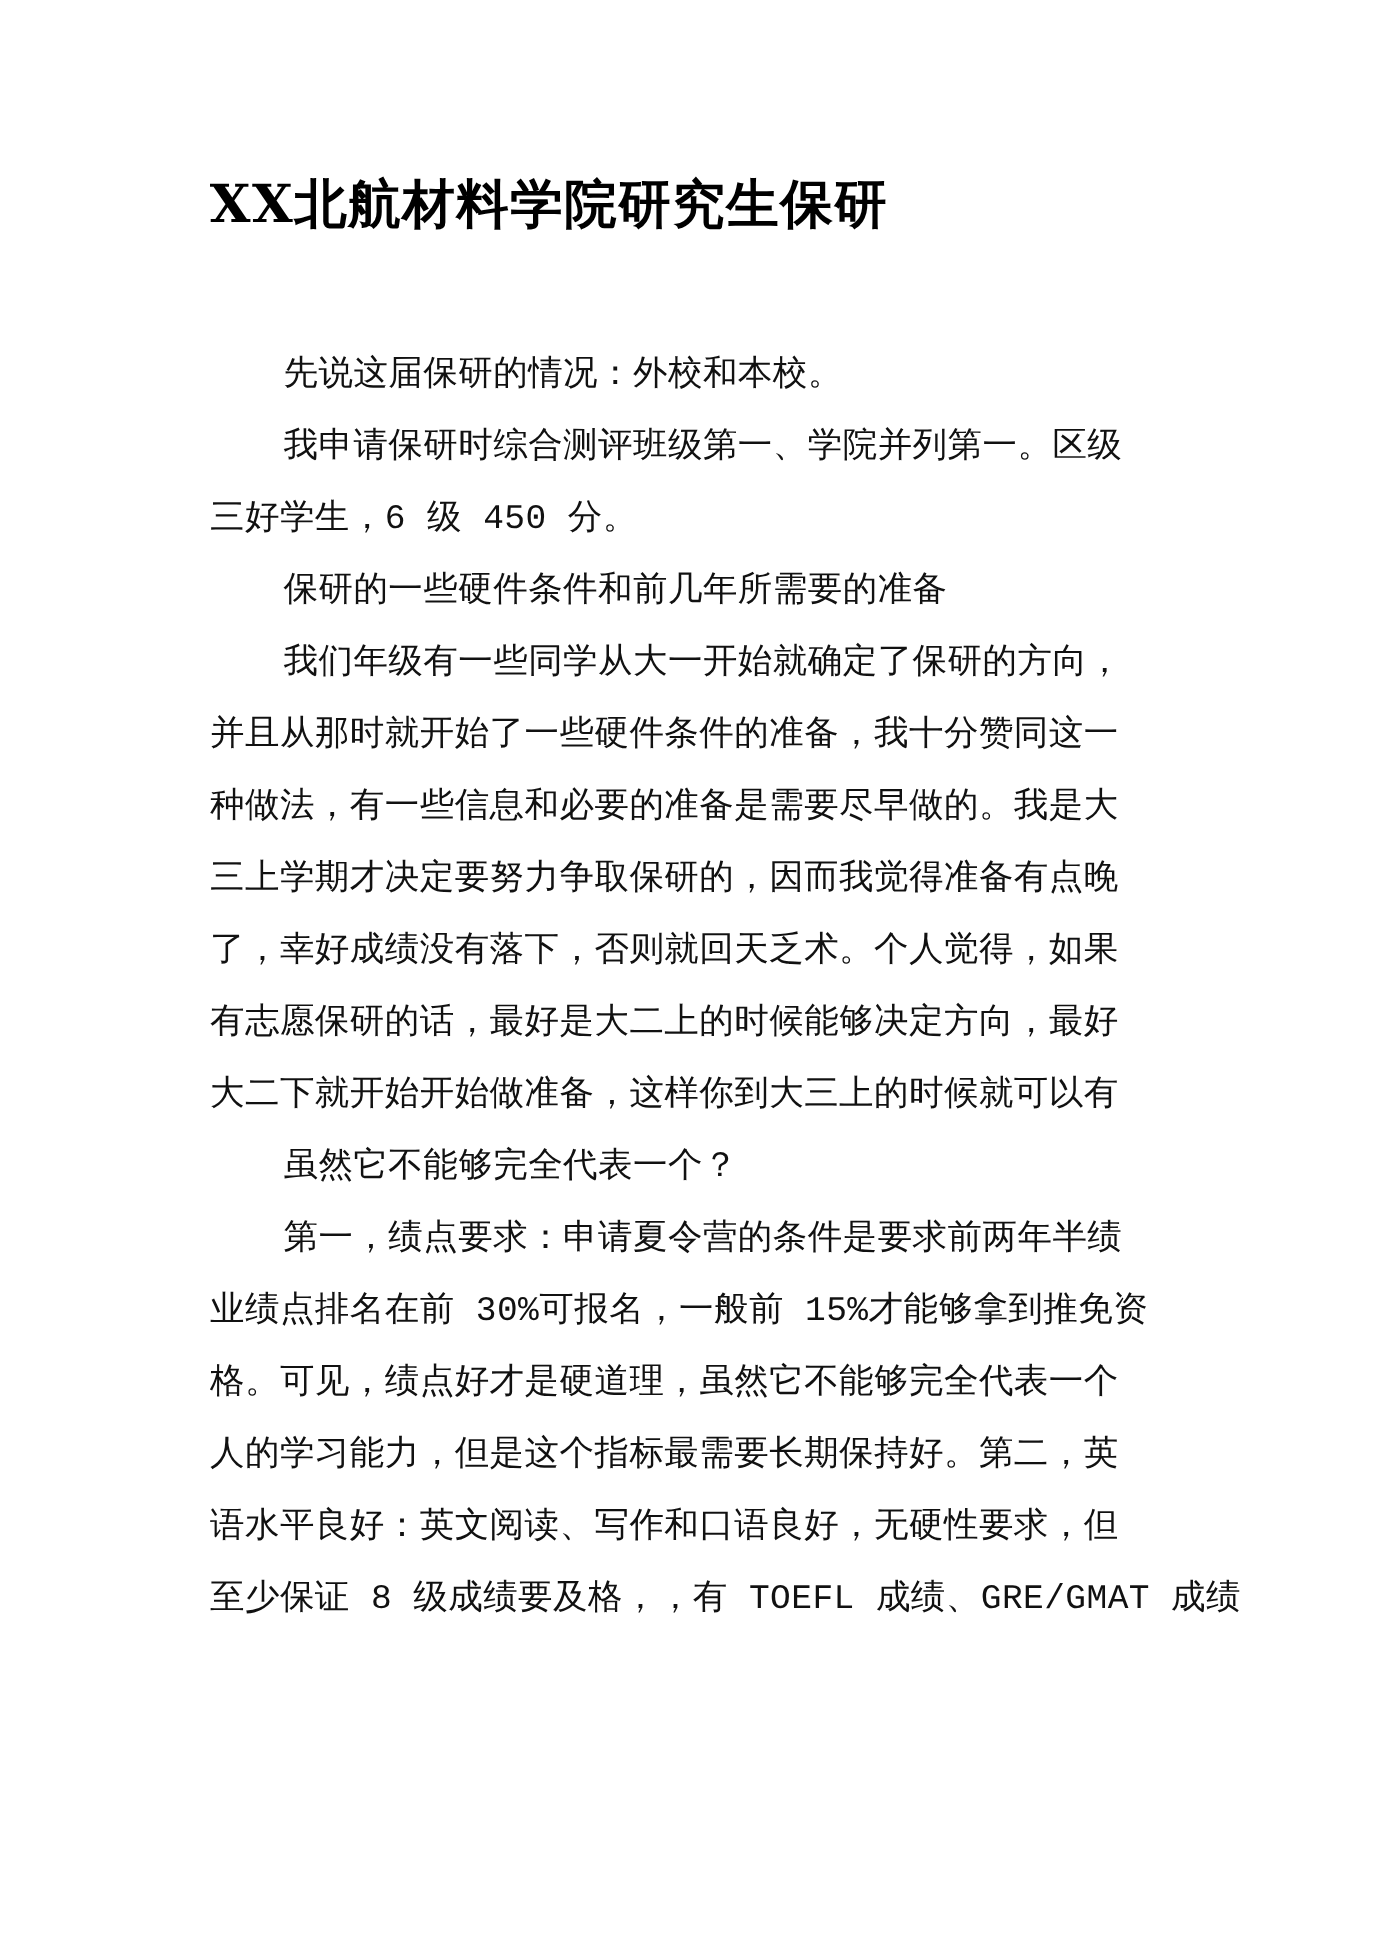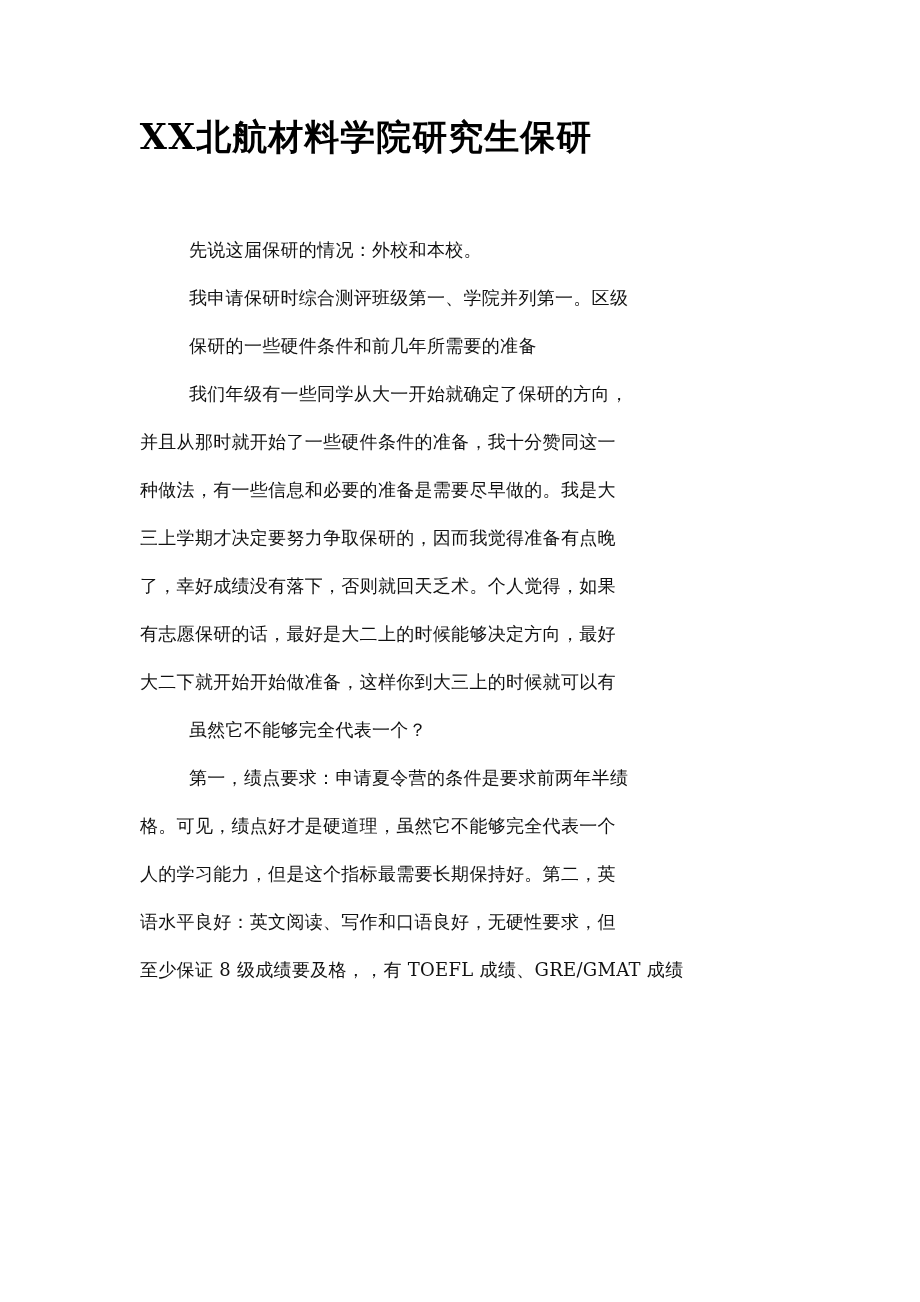--- a/index.html
+++ b/index.html
@@ -1,38 +1,40 @@
 <!DOCTYPE html>
 <html><head>
 <meta charset="utf-8">
 <style>
   html, body { margin: 0; padding: 0; background: #ffffff; }
   body { width: 920px; height: 1302px; position: relative; overflow: hidden;
          font-family: "DejaVu Serif", "Liberation Serif", serif; color: #111; }
   .title { position: absolute; top: 112px; left: 0; width: 732px; text-align: center;
            font-size: 35px; font-weight: bold; letter-spacing: 1px; color: #000; line-height: 50px; }
   .body-text { position: absolute; top: 226px; left: 140px; width: 660px; }
-  .line { font-size: 18px; line-height: 48px; height: 48px; white-space: nowrap; letter-spacing: 0.3px; }
+  .line { font-size: 23px; line-height: 48px; height: 48px; white-space: nowrap; letter-spacing: 0.3px; font-family: Liberation Mono, monospace; }
   .indent { padding-left: 49px; }
 </style>
 </head>
 <body>
 
 <div class="title">XX北航材料学院研究生保研</div>
 
 <div class="body-text">
   <div class="line indent">先说这届保研的情况：外校和本校。</div>
   <div class="line indent">我申请保研时综合测评班级第一、学院并列第一。区级</div>
+  <div class="line">三好学生，6 级 450 分。</div>
   <div class="line indent">保研的一些硬件条件和前几年所需要的准备</div>
   <div class="line indent">我们年级有一些同学从大一开始就确定了保研的方向，</div>
   <div class="line">并且从那时就开始了一些硬件条件的准备，我十分赞同这一</div>
   <div class="line">种做法，有一些信息和必要的准备是需要尽早做的。我是大</div>
   <div class="line">三上学期才决定要努力争取保研的，因而我觉得准备有点晚</div>
   <div class="line">了，幸好成绩没有落下，否则就回天乏术。个人觉得，如果</div>
   <div class="line">有志愿保研的话，最好是大二上的时候能够决定方向，最好</div>
   <div class="line">大二下就开始开始做准备，这样你到大三上的时候就可以有</div>
   <div class="line indent">虽然它不能够完全代表一个？</div>
   <div class="line indent">第一，绩点要求：申请夏令营的条件是要求前两年半绩</div>
+  <div class="line">业绩点排名在前 30%可报名，一般前 15%才能够拿到推免资</div>
   <div class="line">格。可见，绩点好才是硬道理，虽然它不能够完全代表一个</div>
   <div class="line">人的学习能力，但是这个指标最需要长期保持好。第二，英</div>
   <div class="line">语水平良好：英文阅读、写作和口语良好，无硬性要求，但</div>
   <div class="line">至少保证 8 级成绩要及格，，有 TOEFL 成绩、GRE/GMAT 成绩</div>
 </div>
 
 </body></html>

